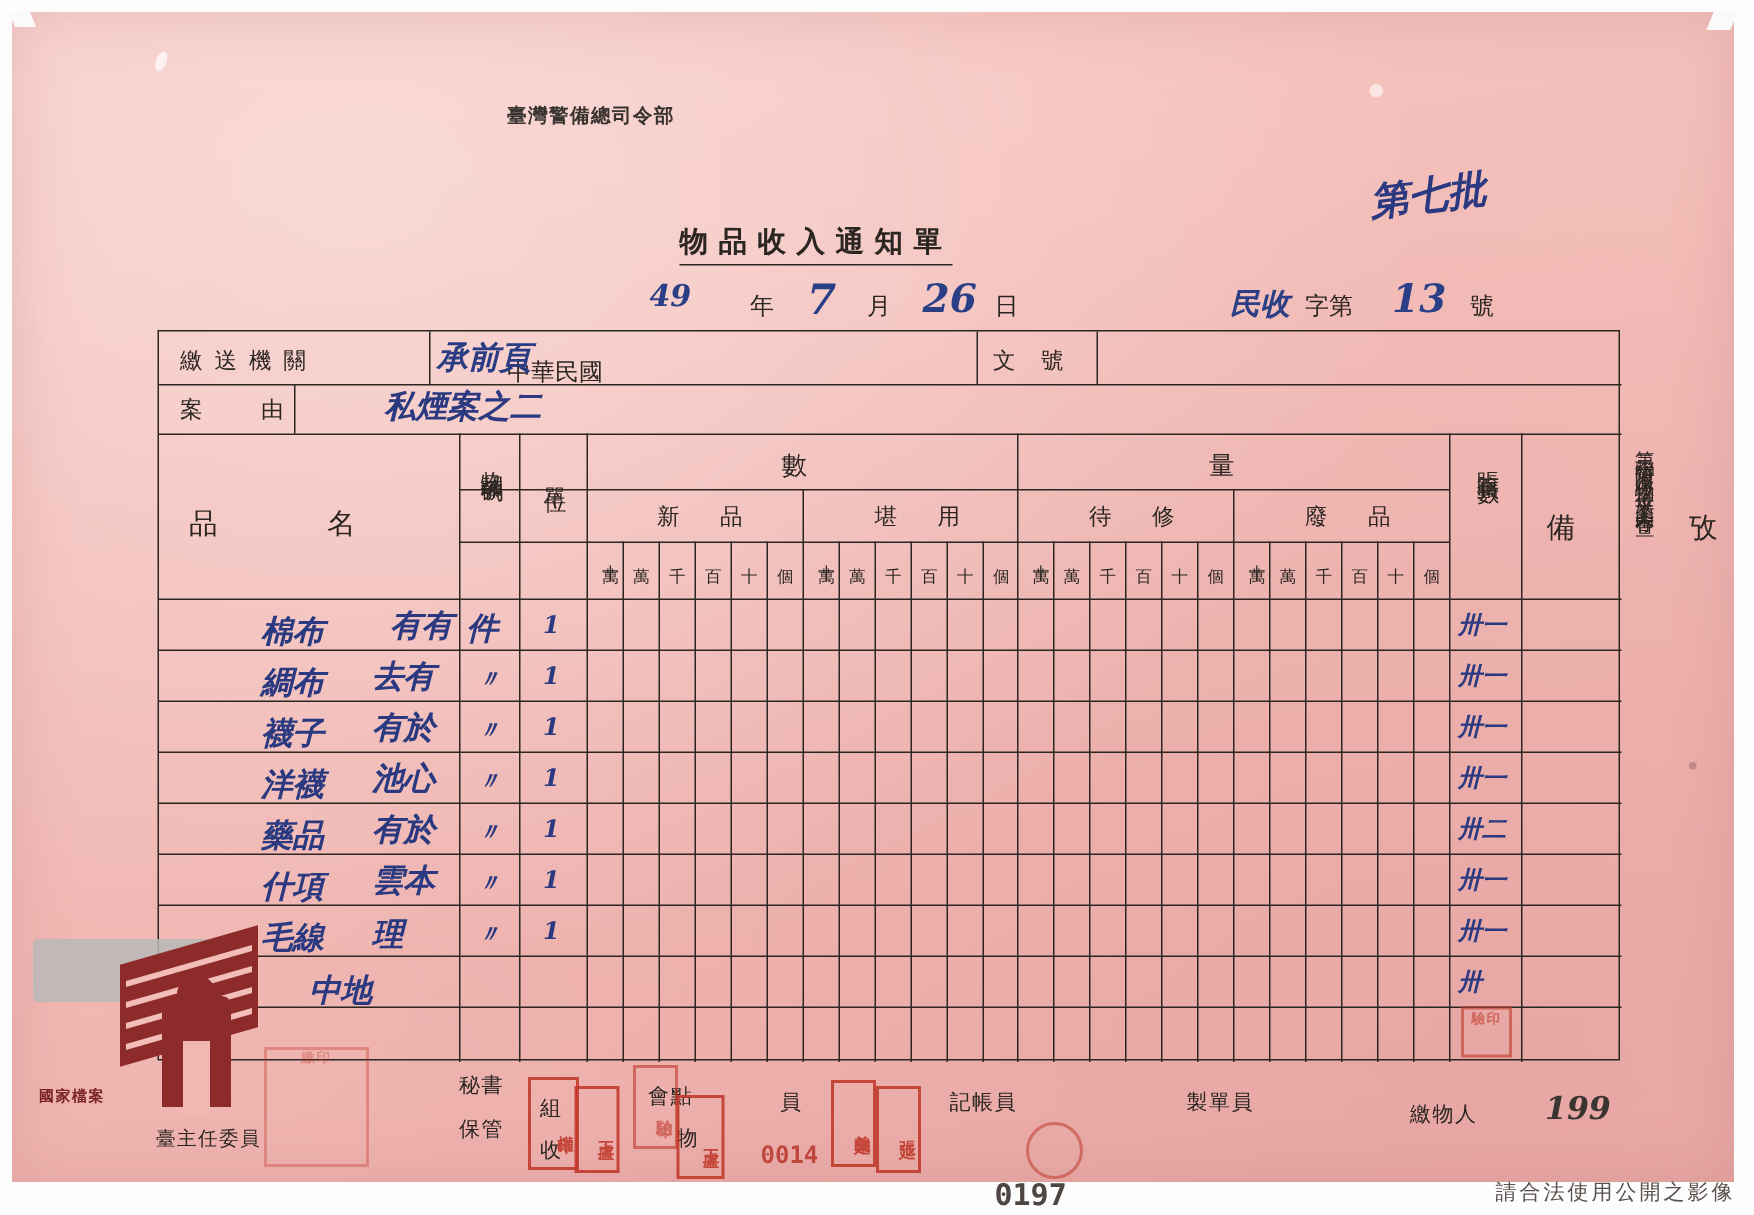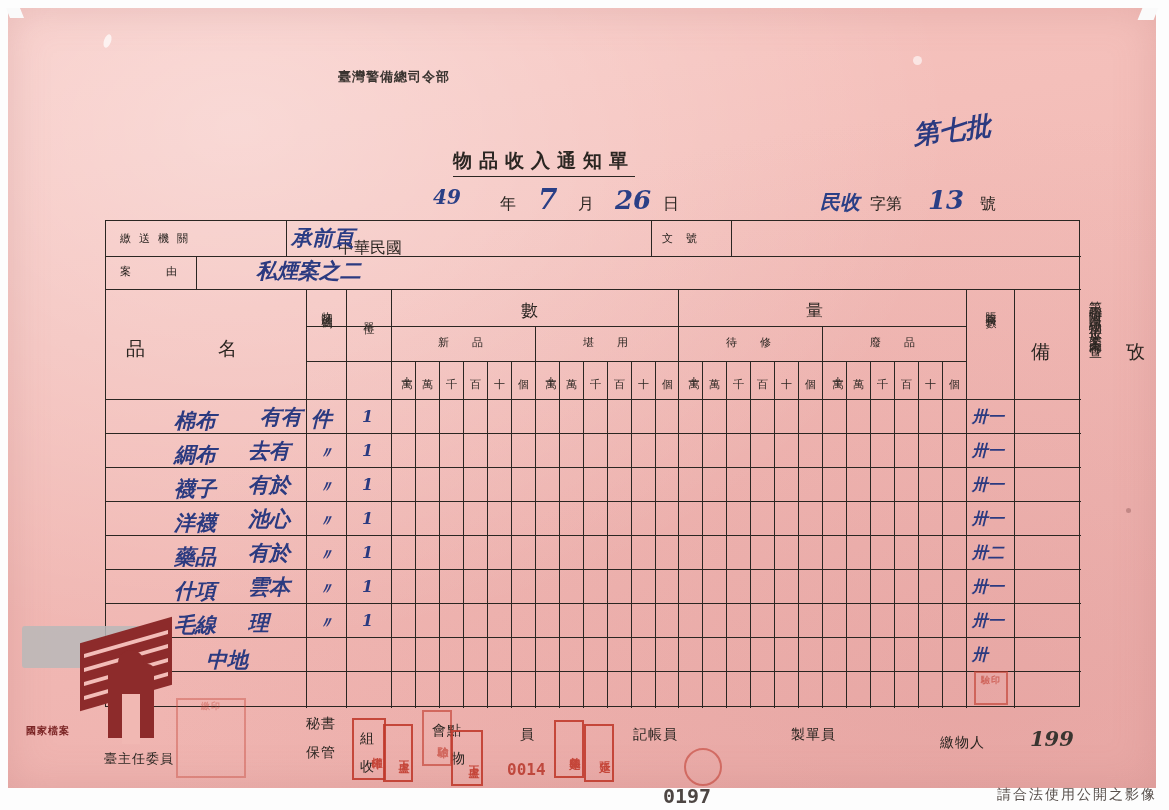--- a/index.html
+++ b/index.html
@@ -100,21 +100,21 @@
     width: 975px;
     height: 487px;
     border: 1.6px solid #2b2622;
     box-sizing: border-box;
   }
   .ln { position: absolute; background: #2b2622; }
   .hln { height: 1px; }
   .vln { width: 1px; }
   .cell-lbl {
     position: absolute;
-    font-size: 11px;
+    font-size: 15px;
     color: #2b2622;
     letter-spacing: 1px;
     white-space: nowrap;
   }
   .cell-lbl.big { font-size: 19px; letter-spacing: 4px; }
   .cell-lbl.vert {
     writing-mode: vertical-rl;
     text-orientation: upright;
     letter-spacing: 2px;
   }

